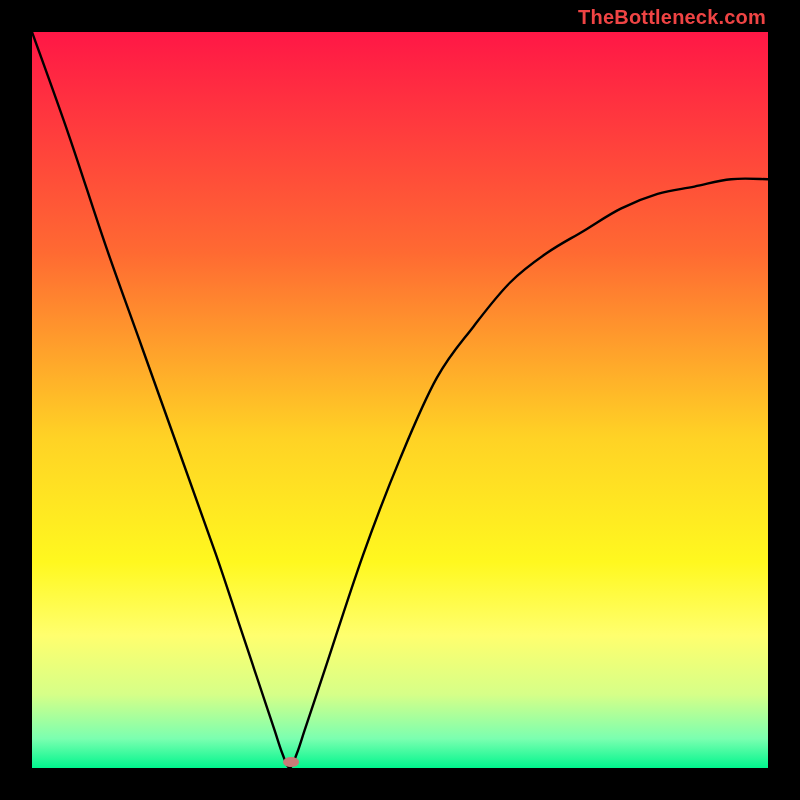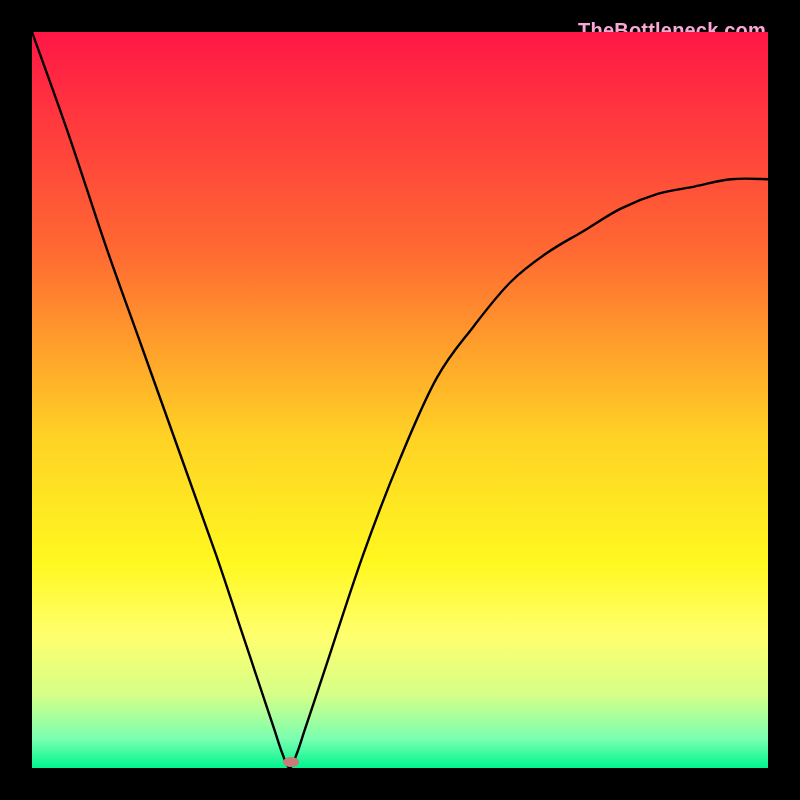--- a/index.html
+++ b/index.html
@@ -25,23 +25,22 @@
   .curve-svg {
     position: absolute;
     left: 0; top: 0; width: 100%; height: 100%;
   }
   .attribution {
     position: absolute;
     top: 6px;
     right: 34px;
     font-size: 20px;
     font-weight: 600;
-    color: #f9a8d4;
+    color: #ef4444;
     letter-spacing: 0.2px;
-    margin-top: 13px;
   }
 </style>
 </head>
 <body>
 
 <div class="outer">
 
   <div class="attribution">TheBottleneck.com</div>
 
   <div class="plot-area">

